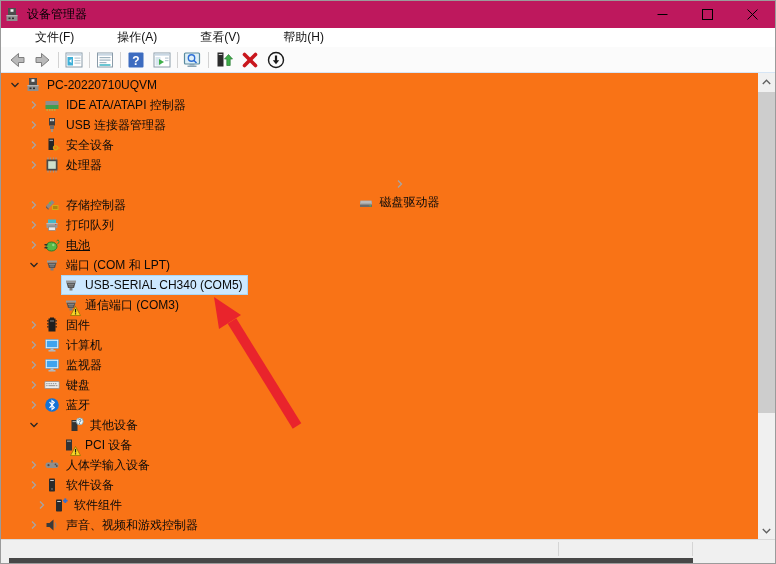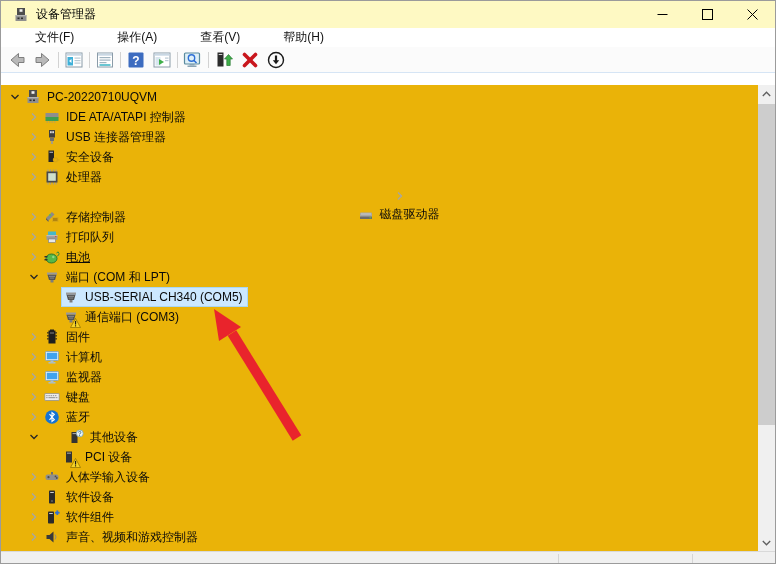--- a/index.html
+++ b/index.html
@@ -1,31 +1,31 @@
 <!DOCTYPE html>
 <html><head>
 <meta charset="utf-8">
 <style>
   html,body{margin:0;padding:0;background:#e8e8e8;font-family:"Liberation Sans",sans-serif;}
   .window{position:relative;width:776px;height:564px;box-sizing:border-box;border:1px solid #9b9b9b;background:#fff;overflow:hidden;-webkit-font-smoothing:antialiased;}
   
-  .titlebar{height:27px;display:flex;align-items:center;padding-left:12px;background:#fef9c3;}
+  .titlebar{height:27px;display:flex;align-items:center;padding-left:3px;background:#be185d;}
   .titlebar .app-icon{width:16px;height:16px;margin-right:7px;display:inline-flex;}
   .titlebar .title{font-size:12px;color:#000;flex:1;}
   .win-controls{display:flex;height:27px;}
   .win-btn{width:45px;height:27px;display:flex;align-items:center;justify-content:center;background:transparent;border:none;}
   
   .menubar{height:19px;display:flex;align-items:center;background:#fff;font-size:12px;}
   .menu-item{padding:0 9px;height:19px;line-height:19px;color:#111;cursor:default;margin-left:25px;}
   
   .toolbar{height:26px;display:flex;align-items:center;background:#fbfbfb;border-bottom:1px solid #d6e5f5;padding-left:3px;box-sizing:border-box;}
   .tb-btn{width:26px;height:23px;display:flex;align-items:center;justify-content:center;background:transparent;border:none;padding:0;}
   .tb-sep{width:1px;height:16px;background:#d2d2d2;margin:0 2px;}
   
-  .body{position:relative;height:466px;background:#eab308;overflow:hidden;margin-top:12px;}
+  .body{position:relative;height:466px;background:#f97316;overflow:hidden;}
   .tree{padding-top:2px;}
   .tree-row{height:20px;display:flex;align-items:center;white-space:nowrap;font-size:12px;color:#0a0a0a;}
   .expander{width:17px;height:16px;display:inline-flex;align-items:center;justify-content:center;flex:0 0 17px;}
   .row-inner{display:flex;align-items:center;padding:1px 3px 1px 1px;border:1px solid transparent;}
   .row-inner.selected{background:#cce8ff;border-color:#a9d7f5;}
   .tree-icon{position:relative;width:16px;height:16px;margin-right:5px;flex:0 0 16px;}
   .tree-icon .overlay{position:absolute;right:-2px;bottom:-2px;width:11px;height:10px;}
   .tree-label{padding:0 1px;}
   
   .arrow-svg{position:absolute;left:0;top:0;pointer-events:none;}
@@ -561,21 +561,21 @@
           </span>
           <span class="row-inner">
             <span class="tree-icon"><svg width="16" height="16" viewBox="0 0 16 16">
                 <rect x="5" y="1.5" width="6" height="13" rx="0.8" fill="#2b2b2b"></rect>
                 <rect x="6.2" y="3" width="3.6" height="1" fill="#cfcfcf"></rect>
                 <circle cx="8" cy="12" r="0.9" fill="#6a6a6a"></circle>
               </svg></span>
             <span class="tree-label">软件设备</span>
           </span>
         </div>
-        <div class="tree-row" style="padding-left: 24px; font-family: Liberation Mono, monospace;">
+        <div class="tree-row" style="padding-left: 32px; font-family: Liberation Mono, monospace;">
           <span class="expander">
             <svg width="10" height="10" viewBox="0 0 10 10">
               <path d="M3 1.5 L6.5 5 L3 8.5" fill="none" stroke="#a6a6a6" stroke-width="1.3"></path>
             </svg>
           </span>
           <span class="row-inner">
             <span class="tree-icon"><svg width="16" height="16" viewBox="0 0 16 16">
                 <rect x="4" y="2.5" width="6" height="12" rx="0.8" fill="#2b2b2b"></rect>
                 <rect x="5.2" y="4" width="3.6" height="1" fill="#cfcfcf"></rect>
                 <rect x="11" y="2.8" width="4.6" height="1.8" fill="#2f6fd6"></rect>

